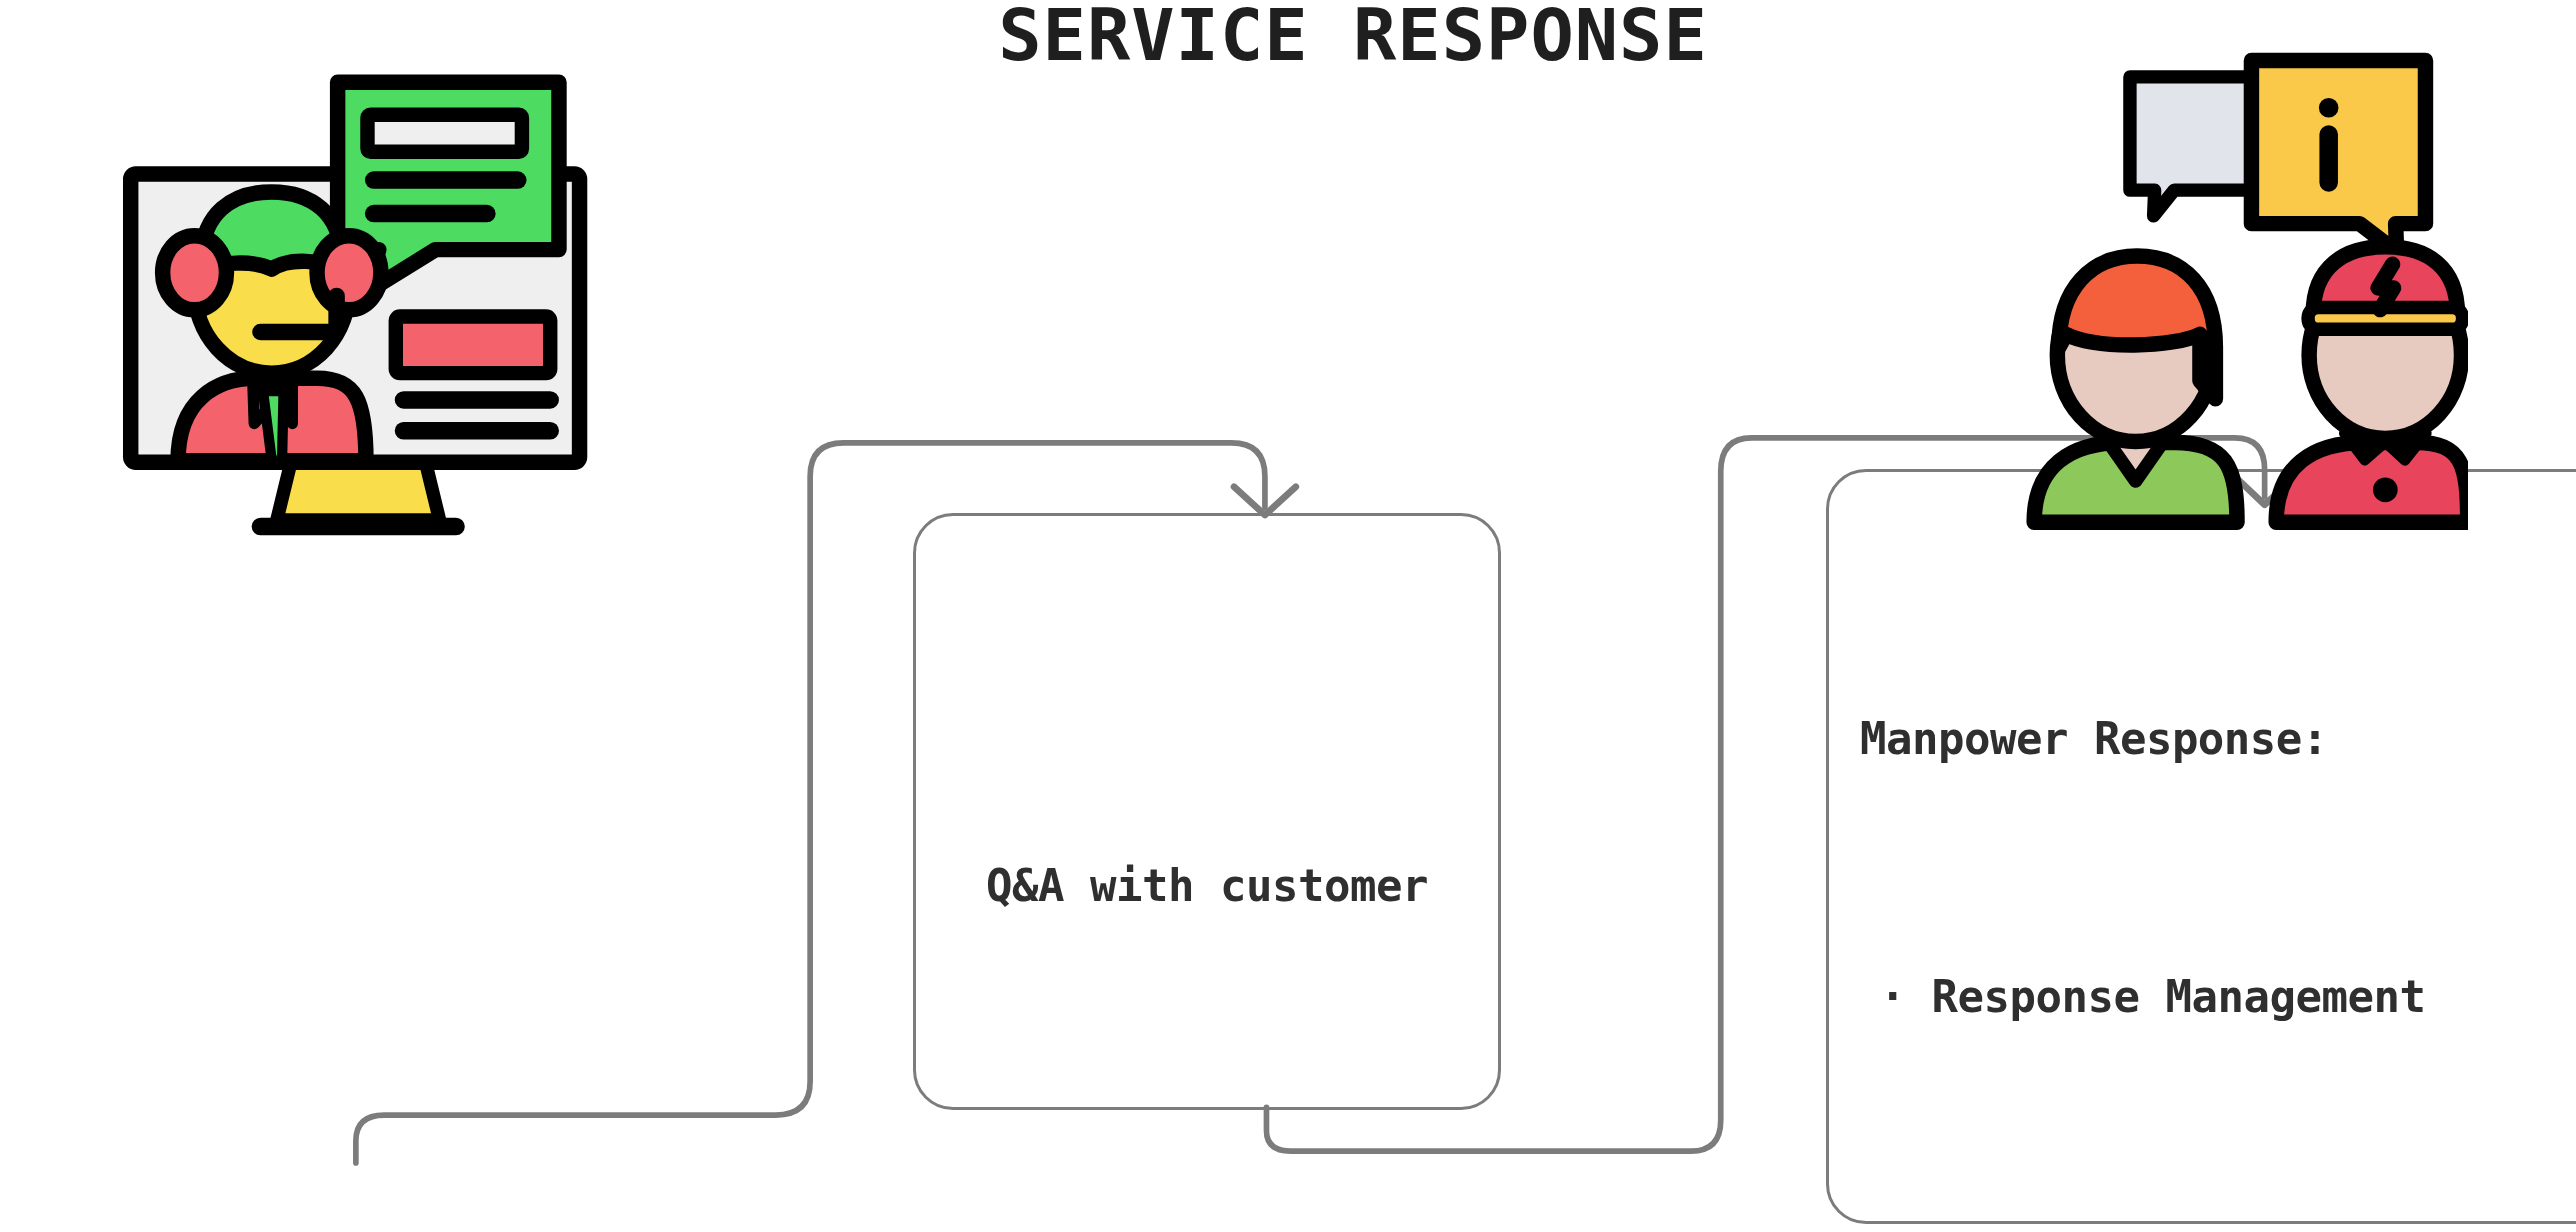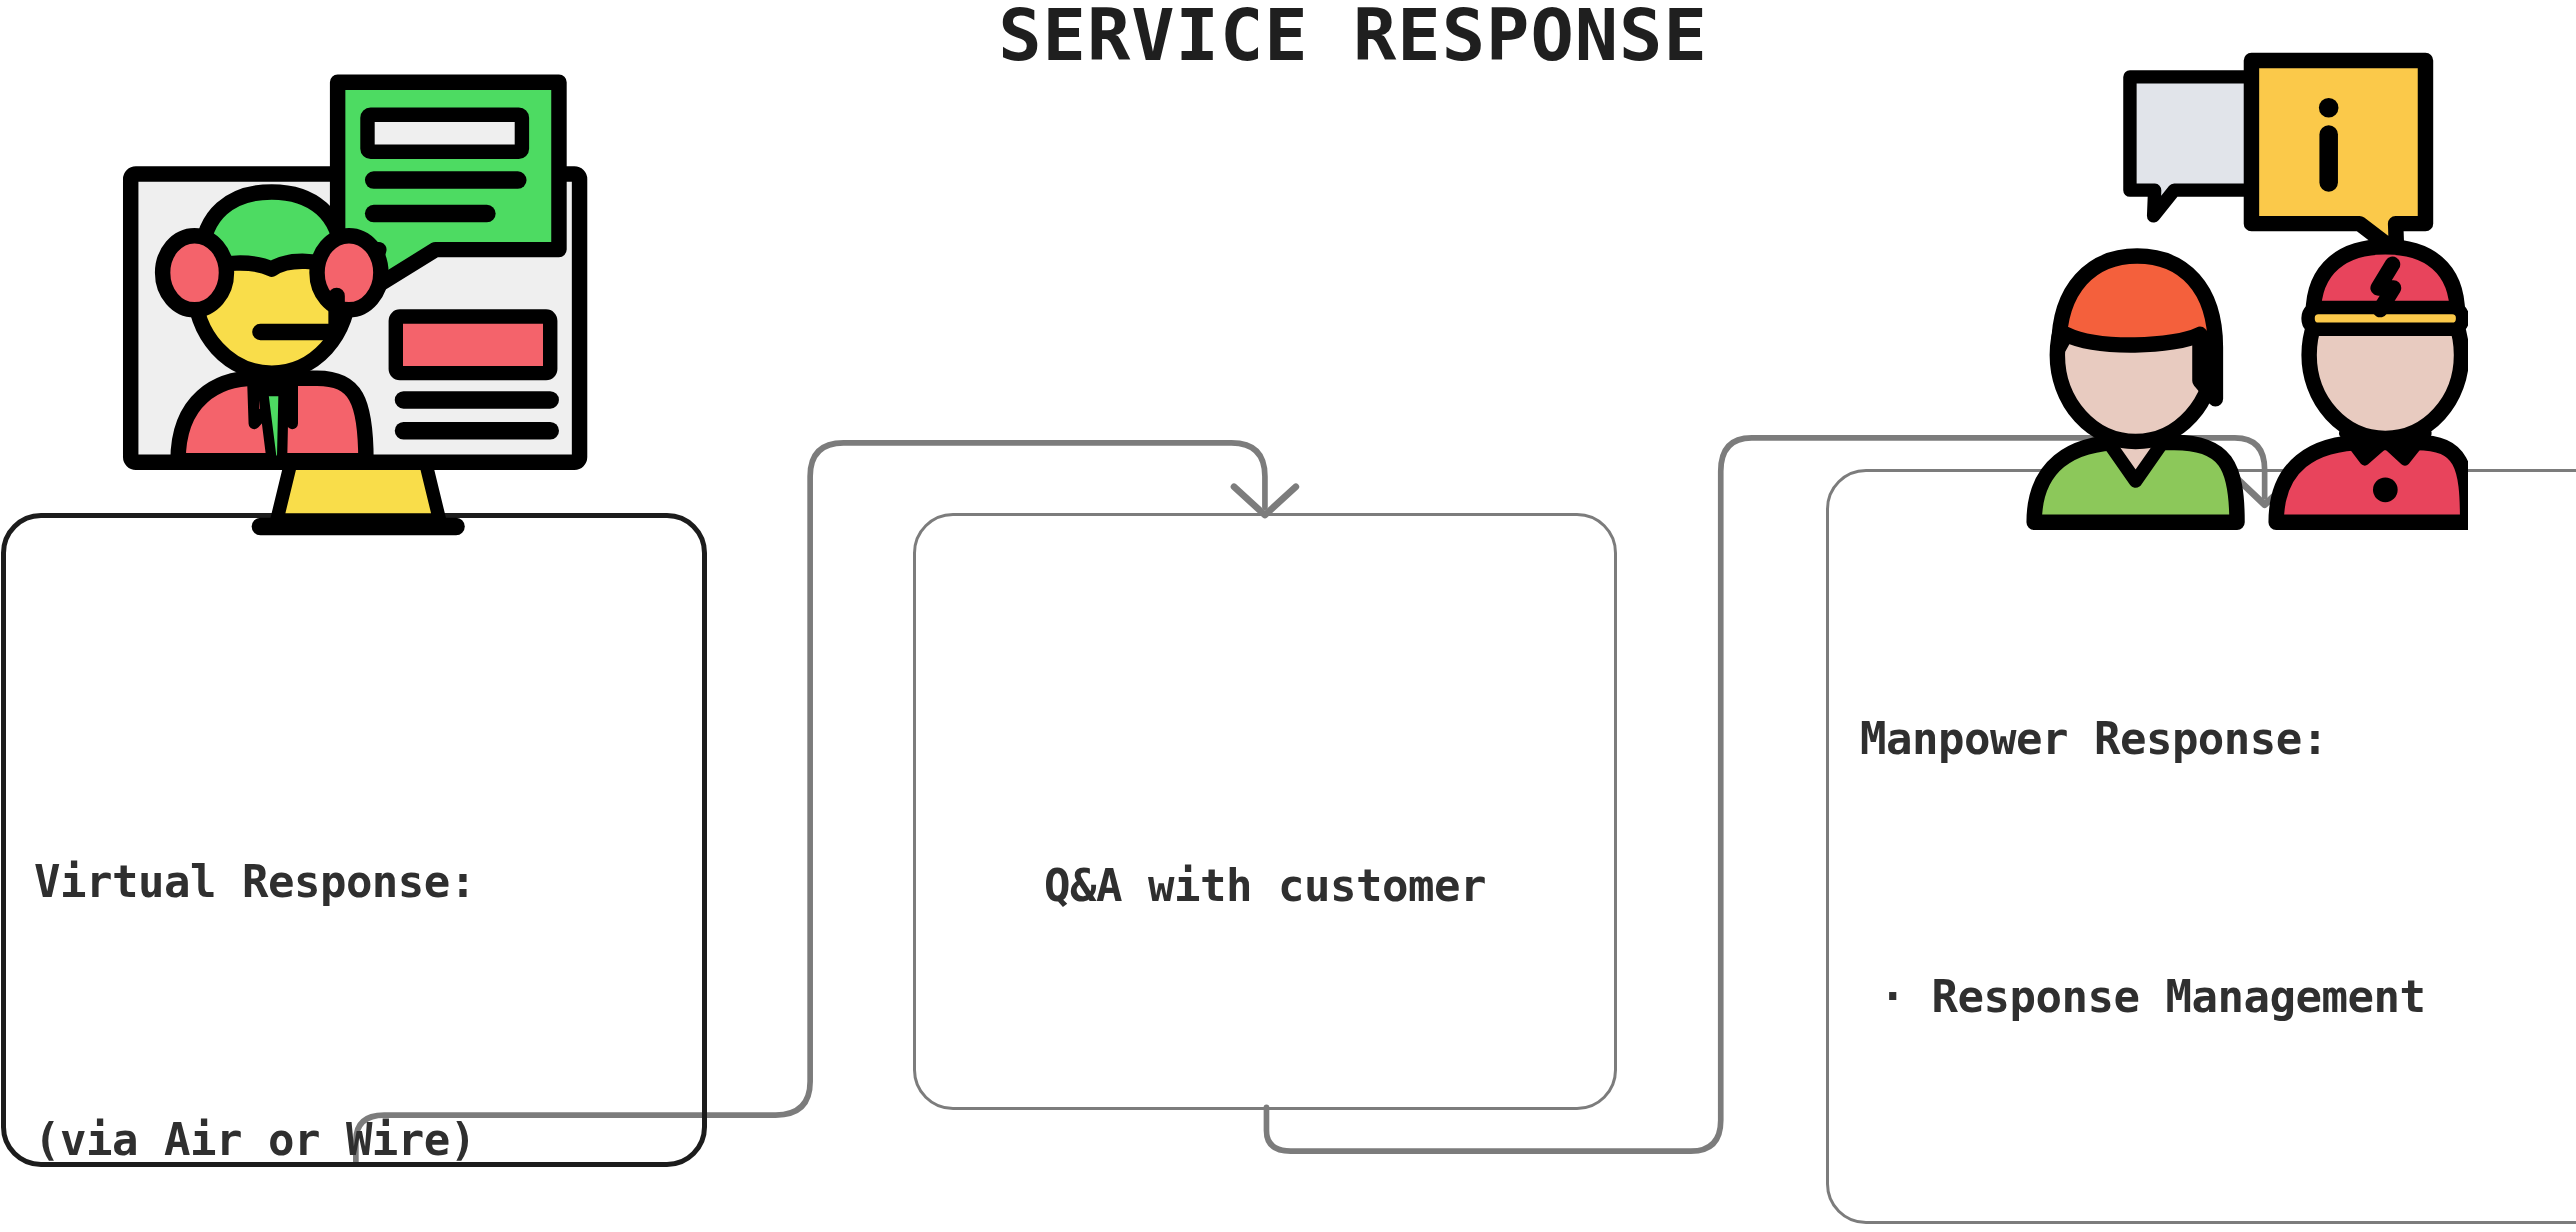--- a/index.html
+++ b/index.html
@@ -117,34 +117,22 @@
 
   <svg id="connectors" viewBox="0 0 5252 2392">
 
     <path d="M 690 2258 L 690 2215 Q 690 2165 745 2165 L 1505 2165 Q 1572 2165 1572 2100 L 1572 925 Q 1572 860 1637 860 L 2390 860 Q 2455 860 2455 925 L 2455 985" fill="none" stroke="#7c7c7c" stroke-width="11" stroke-linecap="round"></path>
     <path d="M 2395 945 L 2455 1000 L 2515 945" fill="none" stroke="#7c7c7c" stroke-width="13" stroke-linecap="round" stroke-linejoin="round"></path>
 
     <path d="M 2458 2150 L 2458 2195 Q 2458 2235 2505 2235 L 3282 2235 Q 3340 2235 3340 2175 L 3340 915 Q 3340 850 3400 850 L 4338 850 Q 4396 850 4396 912 L 4396 965" fill="none" stroke="#7c7c7c" stroke-width="11" stroke-linecap="round"></path>
     <path d="M 4338 925 L 4396 980 L 4455 925" fill="none" stroke="#7c7c7c" stroke-width="13" stroke-linecap="round" stroke-linejoin="round"></path>
   </svg>
 
-  <div class="card dark" id="card-left" style="left:1px; top:513px; width:706px; height:654px;">
-    <div class="card-inner">
-      <div class="txtblock">
-        <span class="line">Virtual Response:</span>
-        <span class="line">(via Air or Wire)</span>
-        
-        
-        
-        
-      </div>
-    </div>
-  </div>
-
-  <div class="card grey" id="card-mid" style="left:913px; top:513px; width:704px; height:597px;">
+
+  <div class="card grey" id="card-mid" style="left:913px; top:513px; width:588px; height:597px;">
     <div class="card-inner">
       <div class="txtblock">
         <span class="line">Q&amp;A with customer</span>
         
         
       </div>
     </div>
   </div>
 
   <div class="card grey" id="card-right" style="left:1826px; top:469px; width:877px; height:755px;">

